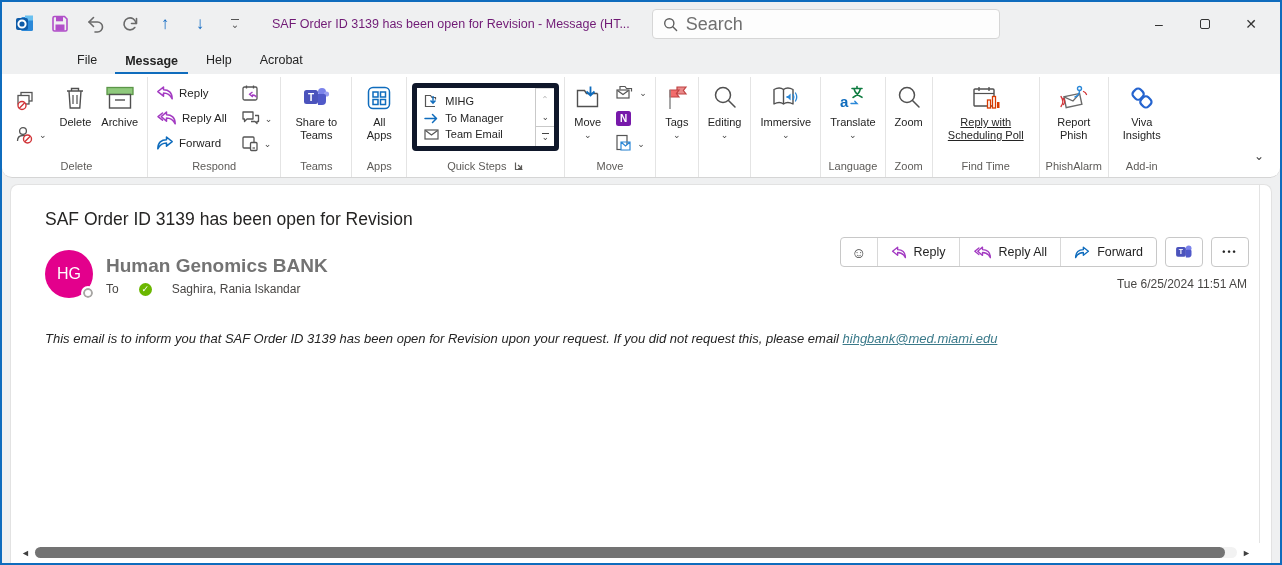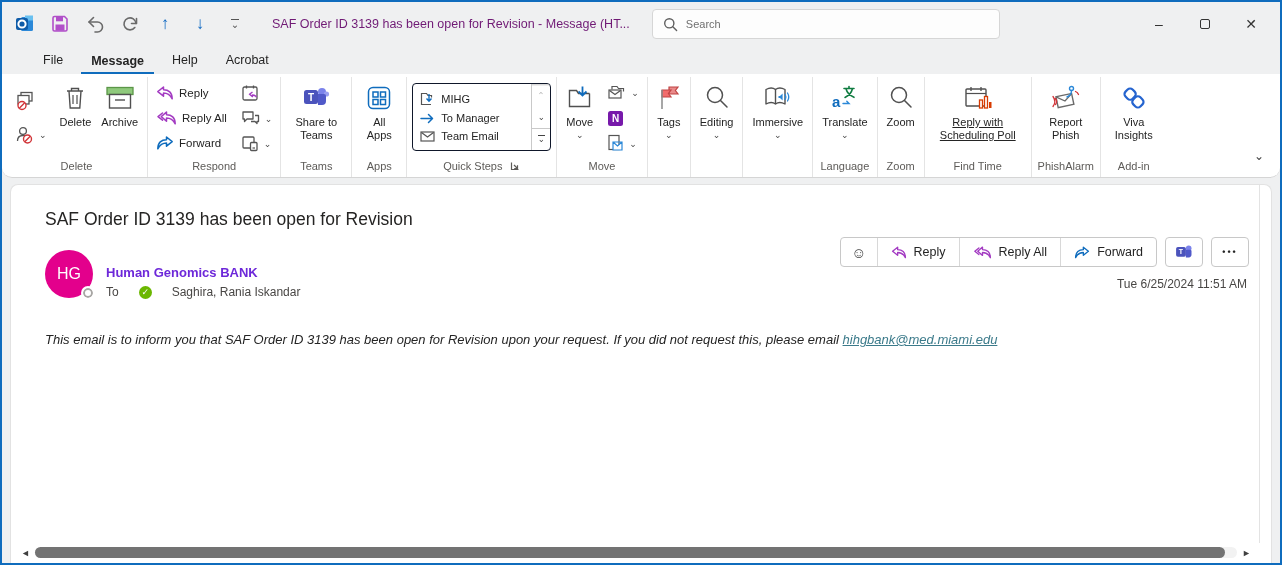--- a/index.html
+++ b/index.html
@@ -10,51 +10,51 @@
 
   
   .titlebar { height:44px; display:flex; align-items:center; padding:0 6px 0 12px; flex:0 0 auto; }
   .qat { display:flex; align-items:center; gap:13px; }
   .qat-btn { width:22px; height:22px; display:flex; align-items:center; justify-content:center; cursor:default; }
   .glyph-blue { color:#0b66c2; font-size:17px; font-weight:bold; }
   .qat-overflow { font-size:10px; color:#555; border-top:1.5px solid #555; line-height:8px; padding-top:1px; }
   .win-title { margin-left:26px; font-size:12.5px; color:#701a75; white-space:nowrap; }
   .searchbox { margin-left:22px; width:348px; height:30px; background:#fdfdfd; border:1px solid #d6d6d6;
                border-radius:4px; display:flex; align-items:center; padding:0 10px; gap:8px; }
-  .searchbox input { border:none; outline:none; background:transparent; font-size:11px; color:#701a75;
+  .searchbox input { border:none; outline:none; background:transparent; font-size:18px; color:#701a75;
                      font-family:inherit; width:100%; }
   .searchbox input::placeholder { color:#707070; }
   .win-controls { margin-left:auto; display:flex; }
   .win-btn { width:46px; height:32px; display:flex; align-items:center; justify-content:center;
              font-size:14px; color:#333; cursor:default; }
   .max-box { width:10px; height:10px; border:1.2px solid #333; border-radius:2px; }
 
   
-  .menubar { height:28px; display:flex; align-items:flex-end; padding-left:31px; gap:8px; flex:0 0 auto; }
+  .menubar { height:28px; display:flex; align-items:flex-end; padding-left:31px; gap:8px; flex:0 0 auto;margin-left:34px; }
   .menu-item { font-size:12.5px; padding:4px 10px 7px; color:#242424; cursor:default; }
   .menu-item.active { font-weight:bold; border-bottom:2.5px solid #0f6cbd; padding-bottom:4.5px; }
 
   
   .ribbon { height:104px; background:#fff; border-bottom:1px solid #d5d5d5; border-radius:0 0 10px 10px;
             display:flex; align-items:stretch; padding:3px 4px 0 4px; position:relative; flex:0 0 auto; }
   .rgroup { display:flex; flex-direction:column; border-right:1px solid #e4e4e4; padding:0 5px; }
   .rgroup:last-of-type { border-right:none; }
   .rg-body { flex:1; display:flex; align-items:stretch; justify-content:center; gap:2px; padding-top:2px; }
   .rg-label { height:20px; display:flex; align-items:center; justify-content:center; gap:4px;
               font-size:11px; color:#5d5b58; padding-bottom:2px; }
   .rbtn-lg { display:flex; flex-direction:column; align-items:center; justify-content:flex-start;
              padding:3px 4px 0; font-size:11px; color:#242424; text-align:center; line-height:1.18; cursor:default; }
   .rbtn-lg .ric { height:32px; display:flex; align-items:center; justify-content:center; margin-bottom:2px; }
   .chev { font-size:9px; color:#474747; line-height:1; margin-top:2px; }
   .vcol { display:flex; flex-direction:column; justify-content:space-evenly; align-items:flex-start; }
   .rbtn-sm { display:flex; align-items:center; gap:5px; font-size:11.5px; color:#242424; height:23px;
              padding:0 3px; cursor:default; }
   .icon-only { justify-content:center; }
   
-  .qs-box { border:1px solid #0f172a; border-radius:4px; display:flex; height:68px; margin-top:4px; overflow:hidden; }
+  .qs-box { border:5px solid #0f172a; border-radius:4px; display:flex; height:68px; margin-top:4px; overflow:hidden; }
   .qs-list { display:flex; flex-direction:column; justify-content:space-evenly; padding:2px 8px 2px 7px; min-width:118px; }
   .qs-item { display:flex; align-items:center; gap:6px; font-size:11px; color:#242424; cursor:default; }
   .qs-scroll { display:flex; flex-direction:column; border-left:1px solid #c9c9c9; width:19px; }
   .qs-sbtn { flex:1; display:flex; align-items:center; justify-content:center; font-size:8.5px; color:#444;
              border-bottom:1px solid #c9c9c9; cursor:default; }
   .qs-sbtn:last-child { border-bottom:none; }
   .qs-up { transform:rotate(180deg); color:#b5b5b5; }
   .qs-dd { border-top:1px solid #444; line-height:7px; padding-top:0px; }
   .launcher { margin-left:4px; }
   .ribbon-collapse { position:absolute; right:16px; bottom:14px; font-size:12px; color:#444; cursor:default; }
@@ -63,21 +63,21 @@
   .msg-card { flex:1; margin:6px 8px 0 8px; background:#fff; border:1px solid #e2e2e2; border-bottom:none;
               border-radius:8px 8px 0 0; position:relative; overflow:hidden; }
   .msg-inner { padding:24px 26px 0 34px; }
   .subject { font-size:17.5px; color:#252423; font-weight:normal; }
   .sender-row { margin-top:20px; display:flex; gap:13px; }
   .avatar-wrap { position:relative; width:48px; height:48px; }
   .avatar { width:48px; height:48px; border-radius:50%; background:#e3008c; color:#fff; font-size:16px;
             display:flex; align-items:center; justify-content:center; }
   .presence { position:absolute; right:-2px; bottom:-2px; width:14px; height:14px; border-radius:50%;
               background:#fff; border:2px solid #fff; box-shadow:inset 0 0 0 2px #a8a6a4; }
-  .sender-name { font-size:13px; font-weight:bold; color:#6d28d9; margin-top:15px; }
+  .sender-name { font-size:19px; font-weight:bold; color:#737373; margin-top:5px; }
   .to-row { margin-top:5px; display:flex; align-items:center; gap:20px; font-size:12px; color:#484644; }
   .badge-check { width:13px; height:13px; border-radius:50%; background:#6bb700; color:#fff; font-size:9px;
                  display:flex; align-items:center; justify-content:center; }
   .hdr-actions { position:absolute; top:52px; right:22px; display:flex; gap:8px; align-items:center; }
   .seg-group { display:flex; border:1px solid #c8c8c8; border-radius:4px; height:30px; background:#fff; overflow:hidden; }
   .seg { display:flex; align-items:center; gap:7px; padding:0 13px; font-size:12.5px; color:#242424;
          border-left:1px solid #d8d8d8; cursor:default; }
   .seg:first-child { border-left:none; padding:0 10px; }
   .sq-btn { width:38px; height:30px; border:1px solid #c8c8c8; border-radius:4px; background:#fff;
             display:flex; align-items:center; justify-content:center; cursor:default; }

